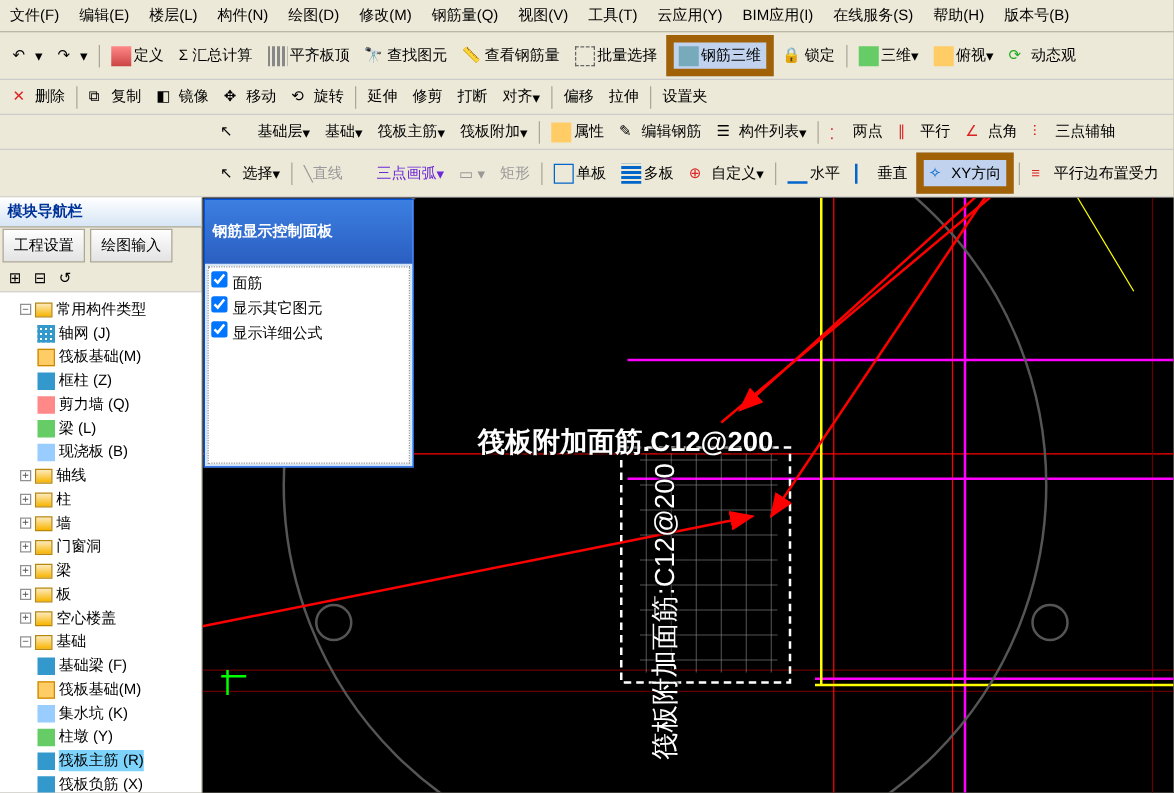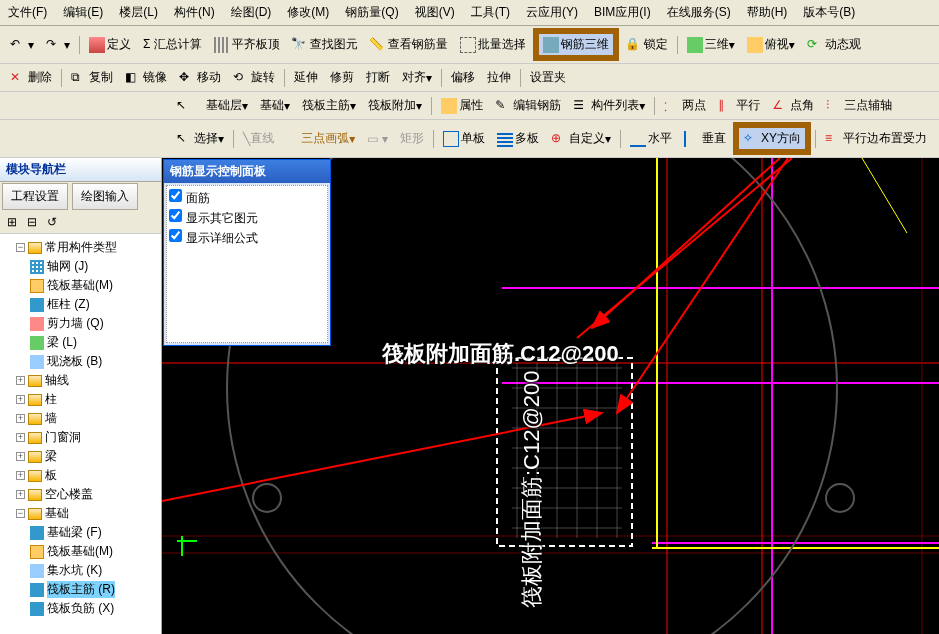--- a/index.html
+++ b/index.html
@@ -21,21 +21,21 @@
 .tree { flex: 1; overflow: auto; background: #fff; padding: 4px 2px; }
 .tree ul { list-style: none; padding-left: 14px; }
 .tree li { padding: 1px 0; white-space: nowrap; cursor: pointer; display: flex; align-items: center; }
 .tree li.node > .toggle { width: 9px; height: 9px; border: 1px solid #919191; font-size: 9px; line-height: 7px; text-align: center; margin-right: 3px; color: #555; }
 .tree li .folder { width: 14px; height: 12px; background: linear-gradient(#fceabb,#f8b500); border: 1px solid #b8860b; margin-right: 3px; }
 .tree li .item-icon { width: 14px; height: 14px; margin-right: 3px; display: inline-block; }
 .tree li.highlight span.label { background: #7dd3fc; }
 .canvas { flex: 1; position: relative; background: #000; overflow: hidden; }
 .canvas-label { position: absolute; color: #fff; font-size: 22px; font-weight: normal; text-shadow: 1px 1px 2px #000, -1px -1px 2px #000; white-space: nowrap; }
 .floating-panel { position: absolute; left: 1px; top: 1px; width: 168px; background: #d6e5f5; border: 1px solid #0054e3; }
-.floating-panel .titlebar { background: linear-gradient(#3c7fe1,#2a5fc1); color: #fff; padding: 3px 6px; font-weight: bold; font-size: 12px; font-family: Liberation Serif, serif; }
+.floating-panel .titlebar { background: linear-gradient(#3c7fe1,#2a5fc1); color: #fff; padding: 17px 6px; font-weight: bold; font-size: 12px; font-family: Liberation Serif, serif; }
 .floating-panel .content { background: #fff; border: 1px dotted #999; margin: 2px; padding: 2px; height: 158px; }
 .floating-panel .content label { display: block; padding: 1px 0; }
 .floating-panel .content input[type=checkbox] { margin-right: 4px; }
 svg.overlay { position: absolute; inset: 0; width: 100%; height: 100%; pointer-events: none; }
 </style>
 </head>
 <body>
 
 <div class="menubar">
   <span>文件(F)</span>
@@ -176,21 +176,21 @@
   <span class="btn">
       <span class="icon" style="color:#d22;">⫶</span>
       <span>三点辅轴</span>
     </span>
 </div>
 
 <div class="toolbar" style="padding-left:170px;">
   <span class="btn"><span class="icon">↖</span><span>选择</span> ▾</span>
   <span class="sep"></span>
   <span class="btn" style="color:#999;">╲ <span>直线</span></span>
-  <span class="btn" style="color:#a16207;margin-left:16px;"><span>三点画弧</span> ▾</span>
+  <span class="btn" style="color:#6d28d9;margin-left:16px;"><span>三点画弧</span> ▾</span>
   <span class="btn" style="color:#999;">▭ ▾</span>
   <span class="btn" style="color:#999;text-align:center;">
       <span>矩形</span>
     </span>
   <span class="sep"></span>
   <span class="btn">
       <span class="icon" style="border:1px solid #06c;"></span>
       <span>单板</span>
     </span>
   <span class="btn">
@@ -309,20 +309,24 @@
               <span class="item-icon" style="background:#39c;"></span>
               <span class="label">基础梁 (F)</span>
             </li>
           <li>
               <span class="item-icon" style="background:#fc6;border:1px solid #c80;"></span>
               <span class="label">筏板基础(M)</span>
             </li>
           <li>
               <span class="item-icon" style="background:#9cf;"></span>
               <span class="label">集水坑 (K)</span>
+            </li>
+          <li>
+              <span class="item-icon" style="background:#6c6;"></span>
+              <span class="label">柱墩 (Y)</span>
             </li>
           <li class="highlight">
               <span class="item-icon" style="background:#39c;"></span>
               <span class="label">筏板主筋 (R)</span>
             </li>
           <li>
               <span class="item-icon" style="background:#39c;"></span>
               <span class="label">筏板负筋 (X)</span>
             </li>
 

